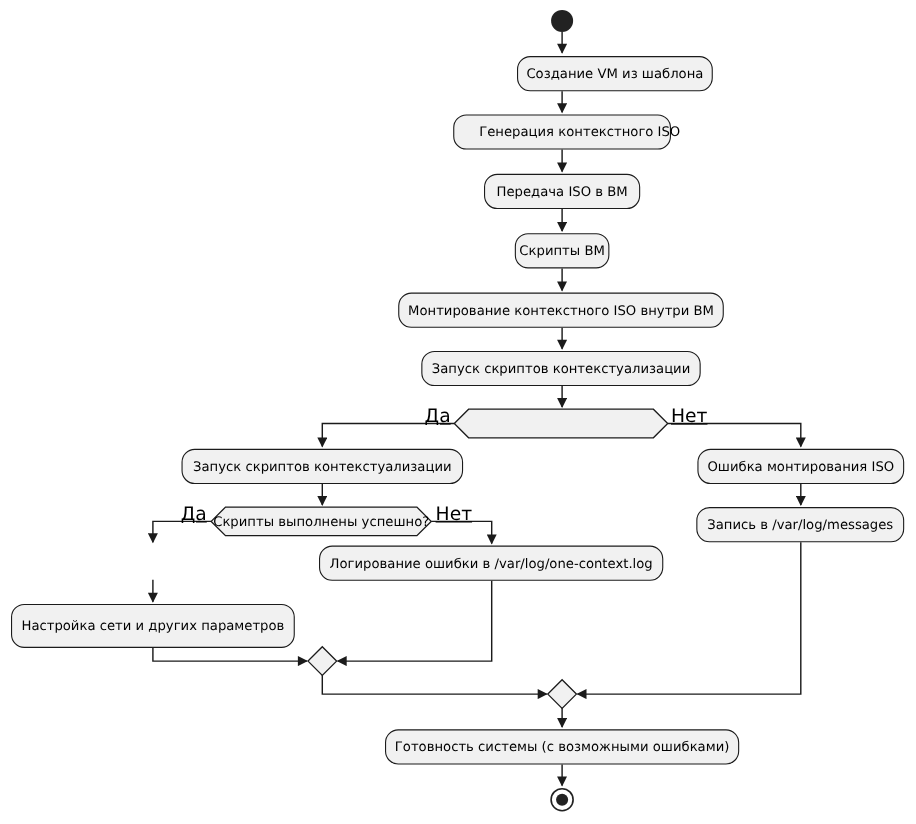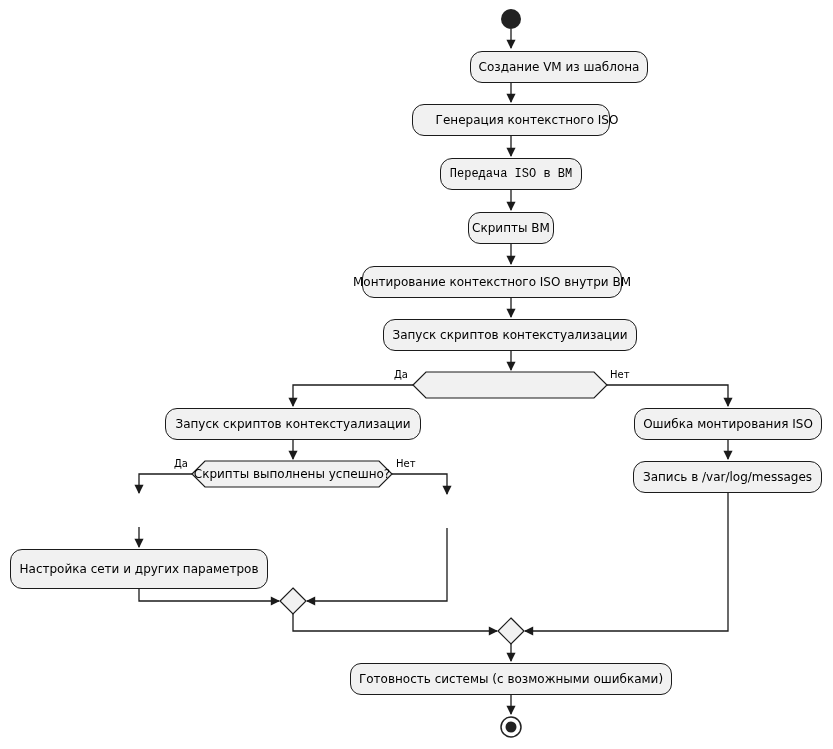--- a/index.html
+++ b/index.html
@@ -25,21 +25,22 @@
   .decision-label{
     position:absolute;
     display:flex;align-items:center;justify-content:center;
     white-space:nowrap;
     z-index:3;
   }
   .branch-label{
     position:absolute;
     white-space:nowrap;
     z-index:3;
-    font-size:10px;
+    font-size:17px;
+    text-decoration:underline;
   }
 </style>
 </head>
 <body>
 
 <div id="canvas">
 
   <svg id="edge-layer" width="833" height="749" viewBox="0 0 833 749" xmlns="http://www.w3.org/2000/svg">
     <defs>
       <marker id="arrow" viewBox="0 0 10 10" refX="9" refY="5" markerWidth="9" markerHeight="7" orient="auto-start-reverse">
@@ -83,55 +84,58 @@
   </svg>
 
   <div class="activity" style="left:437px;top:51px;width:178px;height:32px;margin-left:33px;">
     <span>Создание VM из шаблона</span>
   </div>
 
   <div class="activity" style="left:412px;top:104px;width:198px;height:32px;padding-left:32px;">
     <span>Генерация контекстного ISO</span>
   </div>
 
-  <div class="activity" style="left:440px;top:158px;width:142px;height:32px;font-family:Liberation Mono, monospace;">
+  <div class="activity" style="left:440px;top:158px;width:142px;height:32px;">
     <span>Передача ISO в ВМ</span>
   </div>
 
   <div class="activity" style="left:468px;top:212px;width:86px;height:32px;">
     <span>Скрипты ВМ</span>
   </div>
 
-  <div class="activity" style="left:362px;top:266px;width:260px;height:32px;">
+  <div class="activity" style="left:362px;top:266px;width:296px;height:32px;">
     <span>Монтирование контекстного ISO внутри ВМ</span>
   </div>
 
   <div class="activity" style="left:383px;top:319px;width:254px;height:32px;">
     <span>Запуск скриптов контекстуализации</span>
   </div>
 
   <div class="activity" style="left:165px;top:408px;width:256px;height:32px;">
     <span>Запуск скриптов контекстуализации</span>
   </div>
 
 
   <div class="activity" style="left:10px;top:549px;width:258px;height:40px;">
     <span>Настройка сети и других параметров</span>
   </div>
 
+  <div class="activity" style="left:290px;top:496px;width:313px;height:32px;">
+    <span>Логирование ошибки в /var/log/one-context.log</span>
+  </div>
 
   <div class="activity" style="left:634px;top:408px;width:188px;height:32px;">
     <span>Ошибка монтирования ISO</span>
   </div>
 
   <div class="activity" style="left:633px;top:461px;width:189px;height:32px;">
     <span>Запись в /var/log/messages</span>
   </div>
 
-  <div class="activity" style="left:350px;top:663px;width:322px;height:32px;border-radius:11px;">
+  <div class="activity" style="left:350px;top:663px;width:322px;height:32px;">
     <span>Готовность системы (с возможными ошибками)</span>
   </div>
 
   <div class="decision-label" style="left:192px;top:461px;width:200px;height:26px;">
     <span>Скрипты выполнены успешно?</span>
   </div>
 
   <div class="branch-label" style="left:386px;top:369px;width:22px;text-align:right;">Да</div>
   <div class="branch-label" style="left:610px;top:369px;">Нет</div>
   <div class="branch-label" style="left:164px;top:458px;width:24px;text-align:right;">Да</div>

